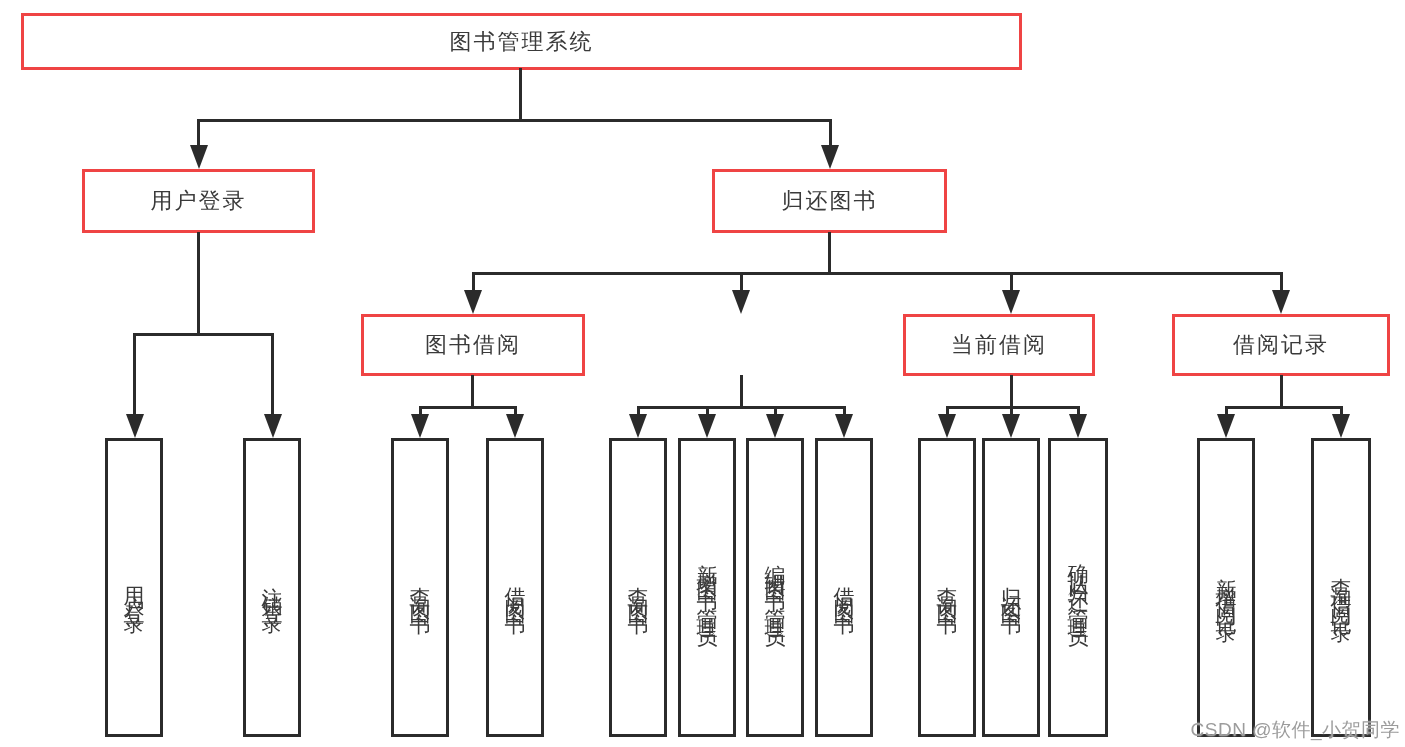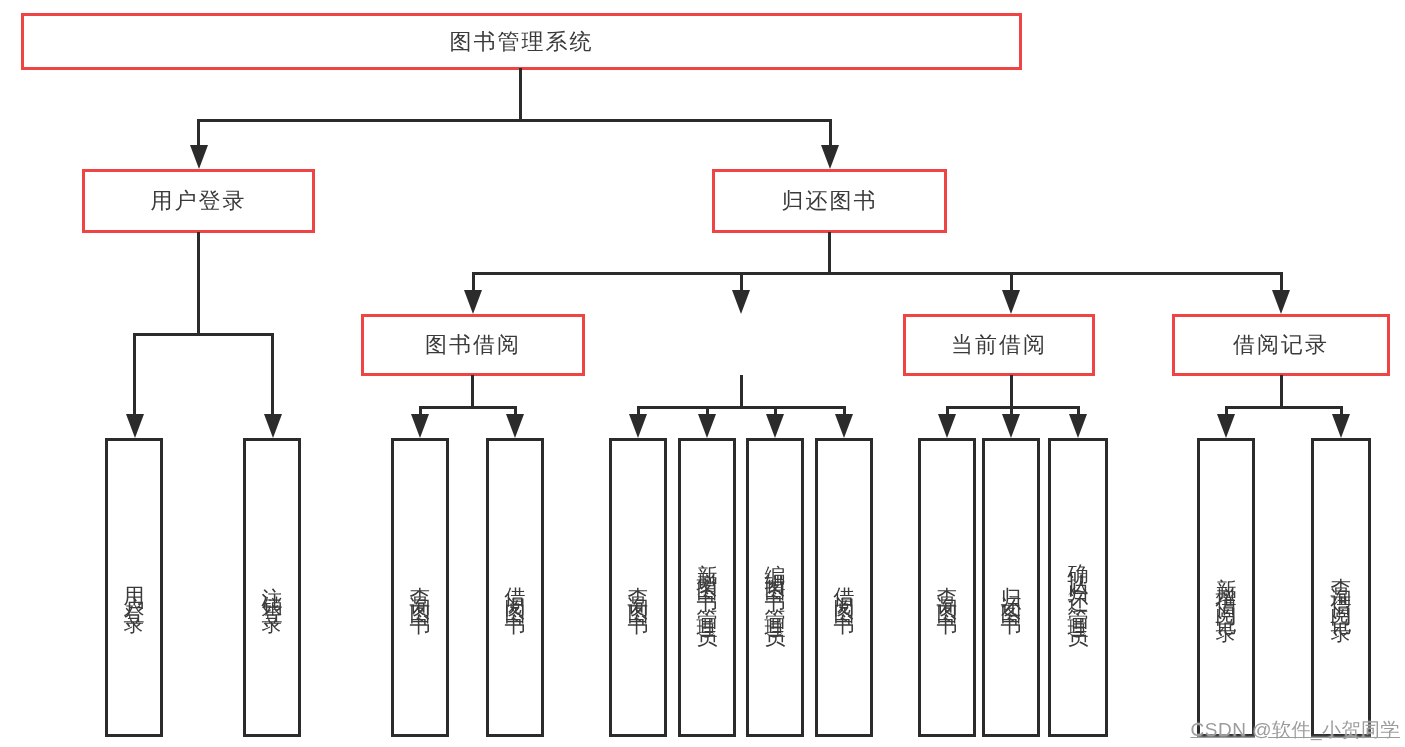--- a/index.html
+++ b/index.html
@@ -41,21 +41,20 @@
     border-top:24px solid #2b2b2b;
   }
   .watermark{
     position:absolute;
     right:5px;bottom:4px;
     font-size:19px;
     color:#9c9c9c;
     letter-spacing:0.5px;
     z-index:5;
     text-shadow:0 0 2px #ffffff;
-    text-decoration:underline;
   }
 </style>
 </head>
 <body>
 
 <div class="canvas">
 
   <div class="hbox" style="left:21px;top:13px;width:1001px;height:57px">图书管理系统</div>
 
   <div class="hbox" style="left:82px;top:169px;width:233px;height:64px">用户登录</div>

